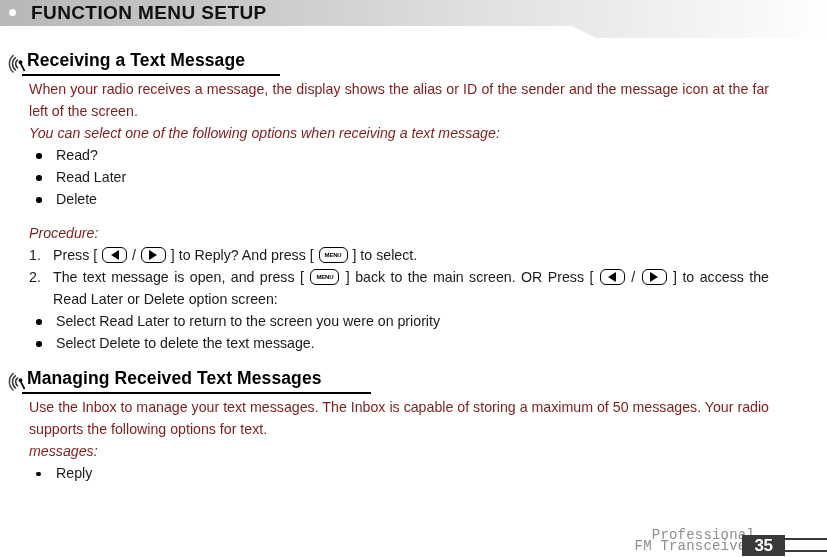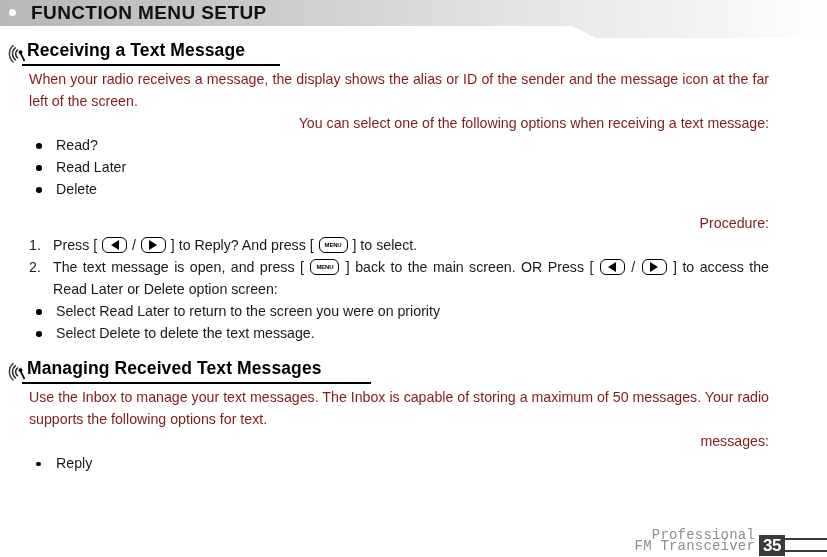--- a/index.html
+++ b/index.html
@@ -63,20 +63,21 @@
   }
 
   
   .section {
     position: relative;
     padding-left: 0;
   }
   .sec-head {
     position: relative;
     height: 28px;
+    margin-top: 10px;
   }
   .sec-icon {
     position: absolute;
     left: 4px; top: 1px;
     width: 26px; height: 26px;
   }
   .sec-title {
     position: absolute;
     left: 27px;
     top: 0px;
@@ -97,21 +98,21 @@
   
   .body-block { padding-left: 29px; padding-right: 58px; }
 
   p.para {
     font-size: 14.2px;
     line-height: 22px;
     color: #7f1d1d;
     text-align: justify;
     text-justify: inter-word;
   }
-  p.para.noj { text-align: right; }
+  p.para.noj { text-align: left; font-style: italic; }
 
   ul.bullets { list-style: none; margin: 0; padding: 0; }
   ul.bullets li {
     position: relative;
     font-size: 14.2px;
     line-height: 22px;
     color: #1a1a1a;
     padding-left: 27px;
   }
   ul.bullets li::before {
@@ -203,21 +204,21 @@
     font-size: 14px;
     line-height: 10.5px;
     color: #8d8d8d;
     letter-spacing: 0.2px;
     white-space: nowrap;
   }
   .footer-page {
     position: absolute;
     right: 42px;
     bottom: 1px;
-    width: 26px;
+    width: 43px;
     height: 21px;
     background: #3a3a3a;
     color: #ffffff;
     font-size: 17px;
     font-weight: bold;
     line-height: 21px;
     text-align: center;
     letter-spacing: -0.5px;
   }
   .footer-line {

